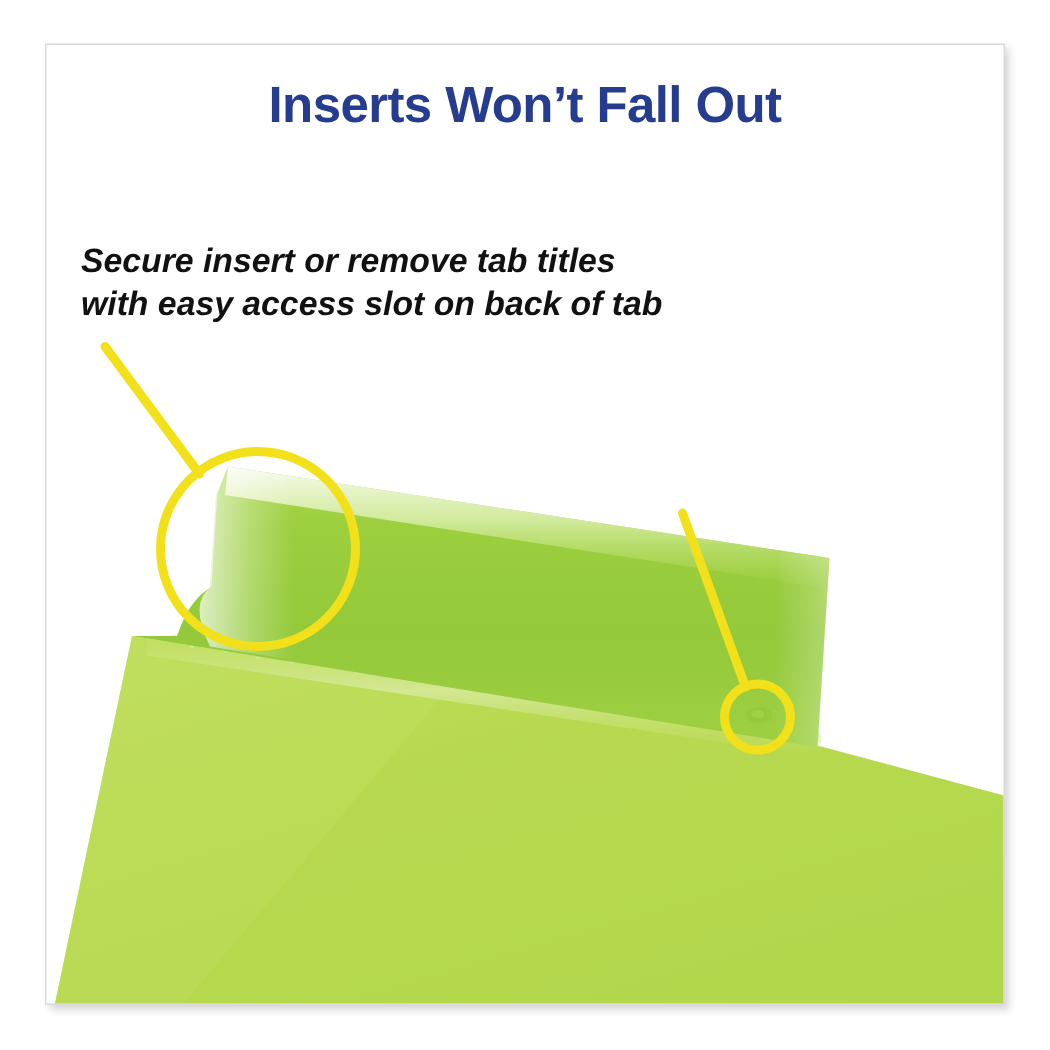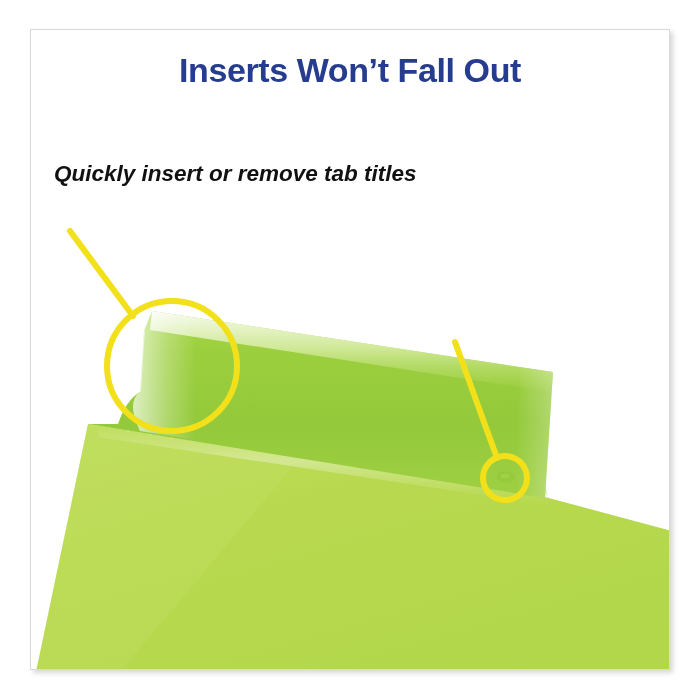--- a/index.html
+++ b/index.html
@@ -202,17 +202,18 @@
         <line x1="455" y1="342" x2="497" y2="458" stroke="#f2e01a" stroke-width="6" stroke-linecap="round"></line>
         <circle cx="505" cy="478" r="22" fill="none" stroke="#f2e01a" stroke-width="6"></circle>
       </g>
 
     </g>
   </svg>
 
   <div id="headline">Inserts Won’t Fall Out</div>
 
   <div id="callout-left" class="callout">
-    <span class="callout-line">Quickly insert or remove tab titles</span>
+    <span class="callout-line">Secure insert or remove tab titles</span>
+    <span class="callout-line">with easy access slot on back of tab</span>
   </div>
 
 
 </div>
 
 </body></html>

